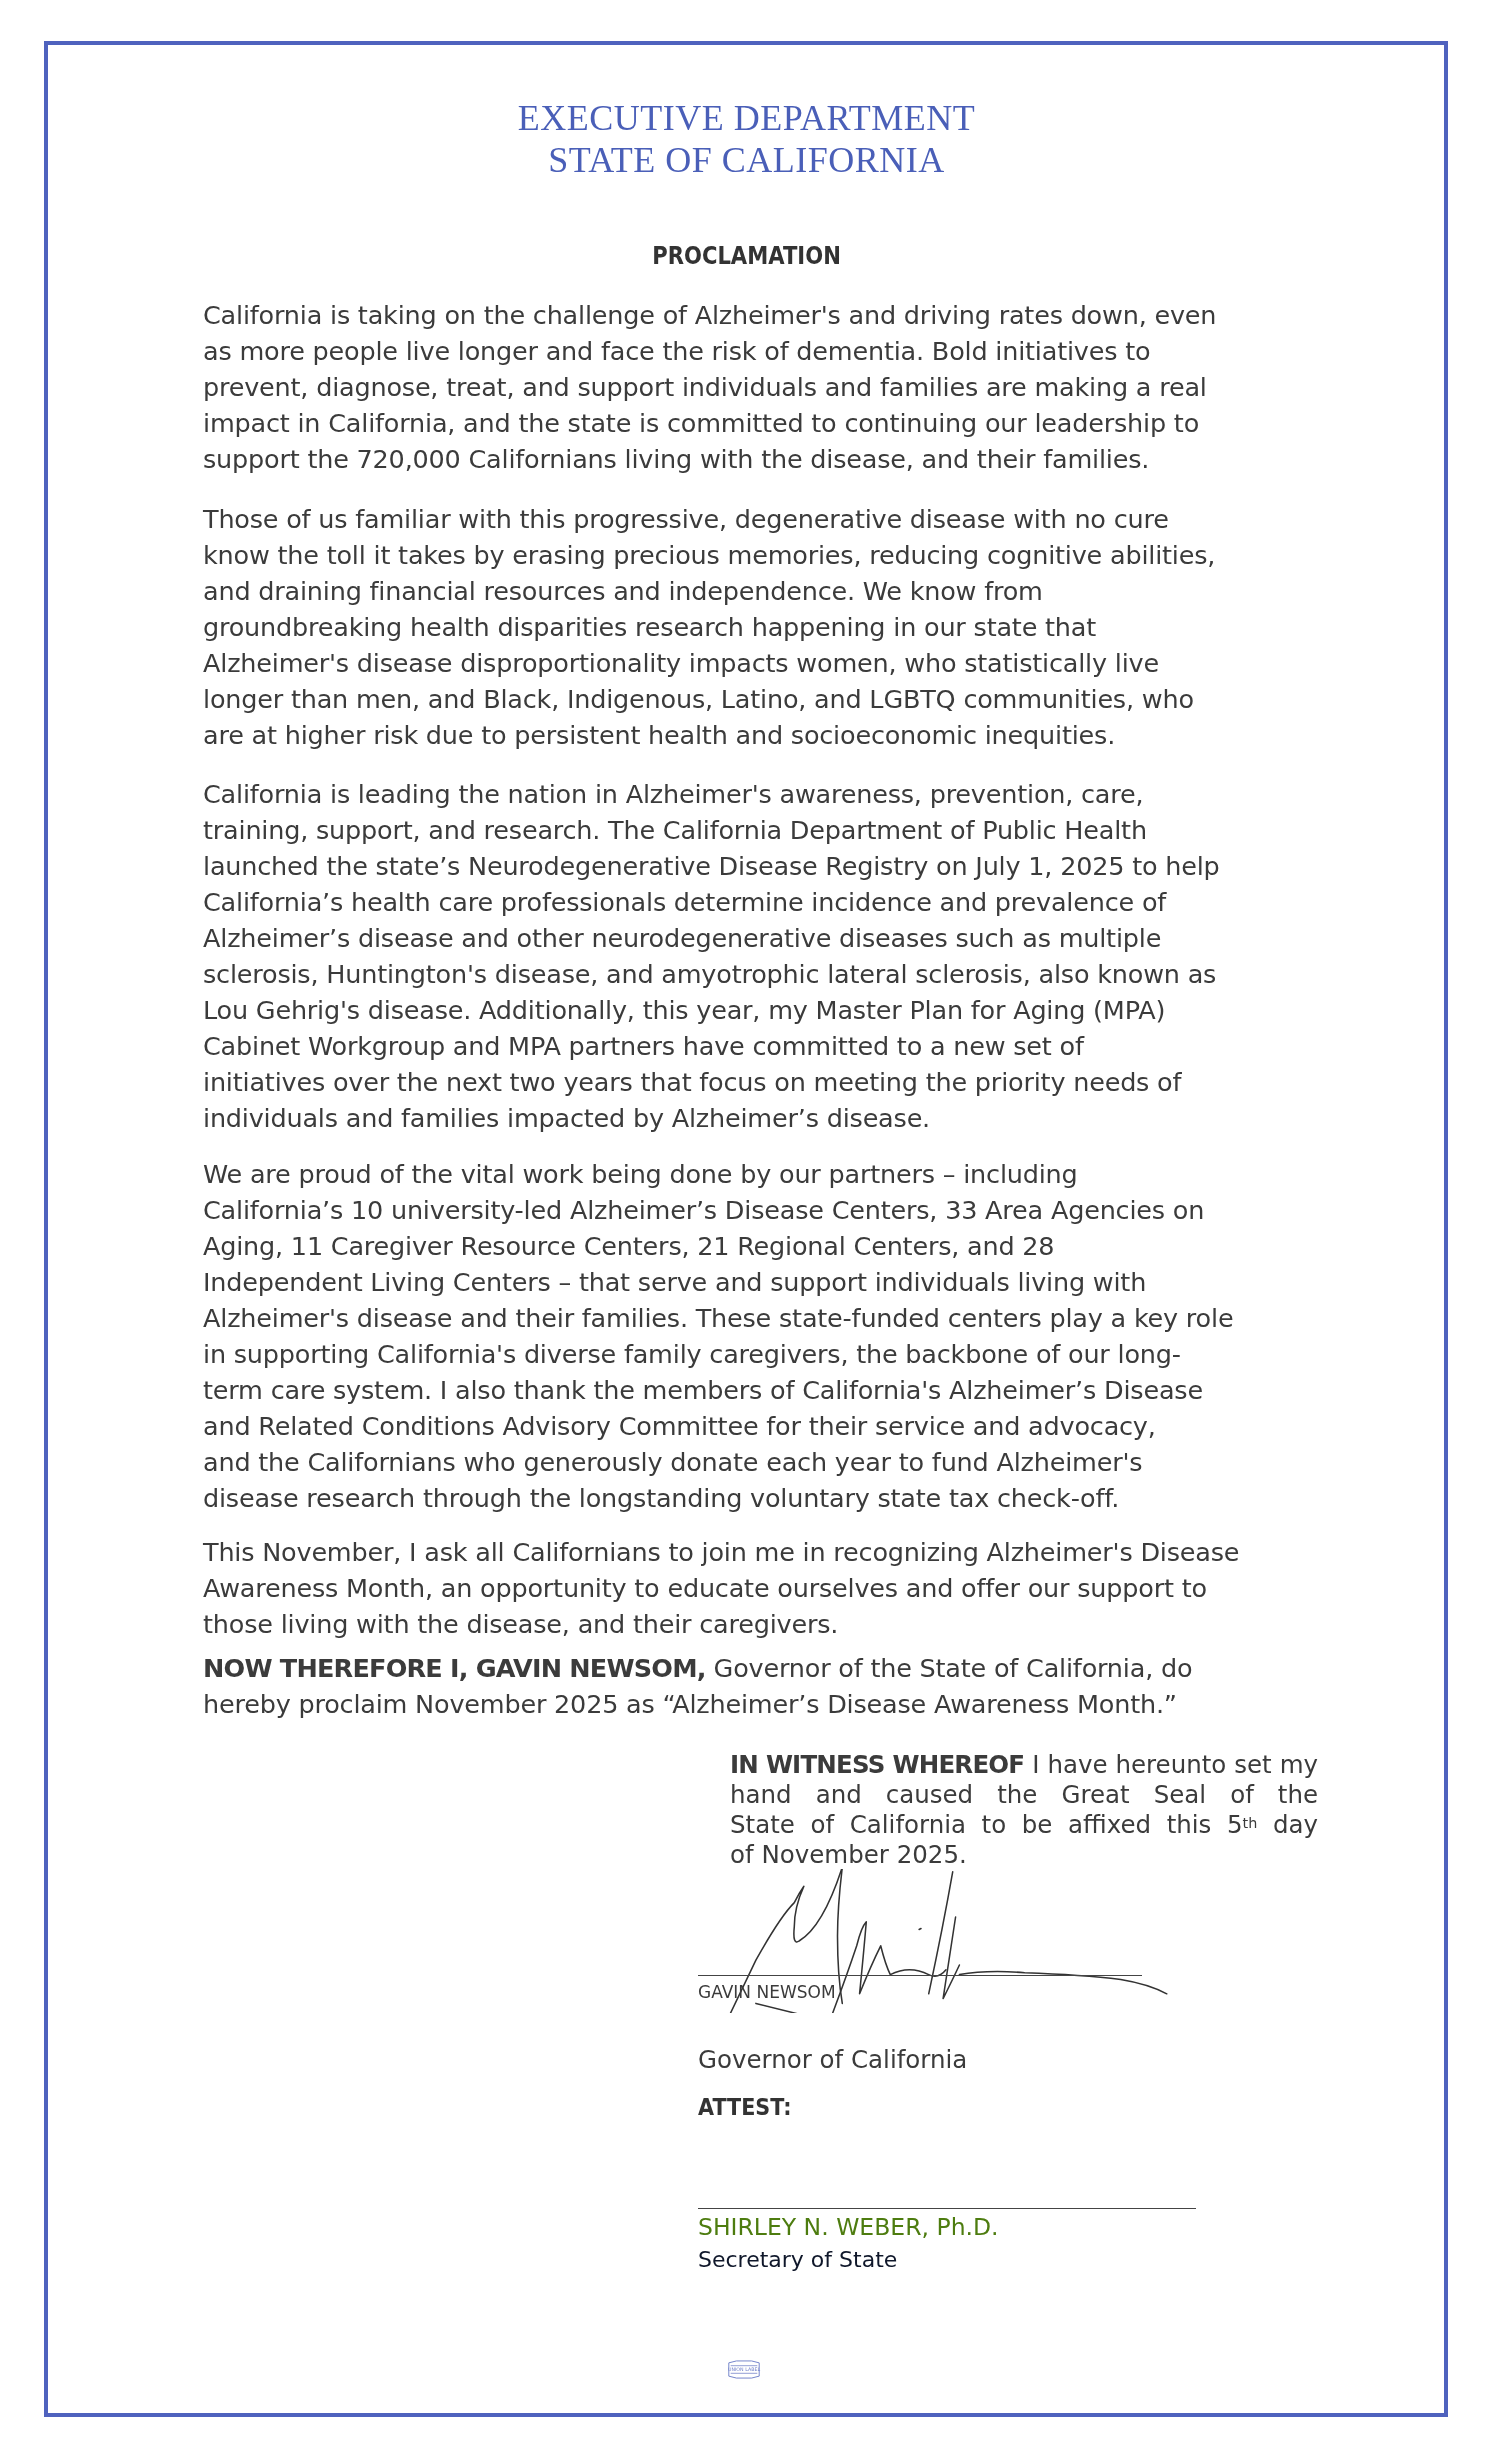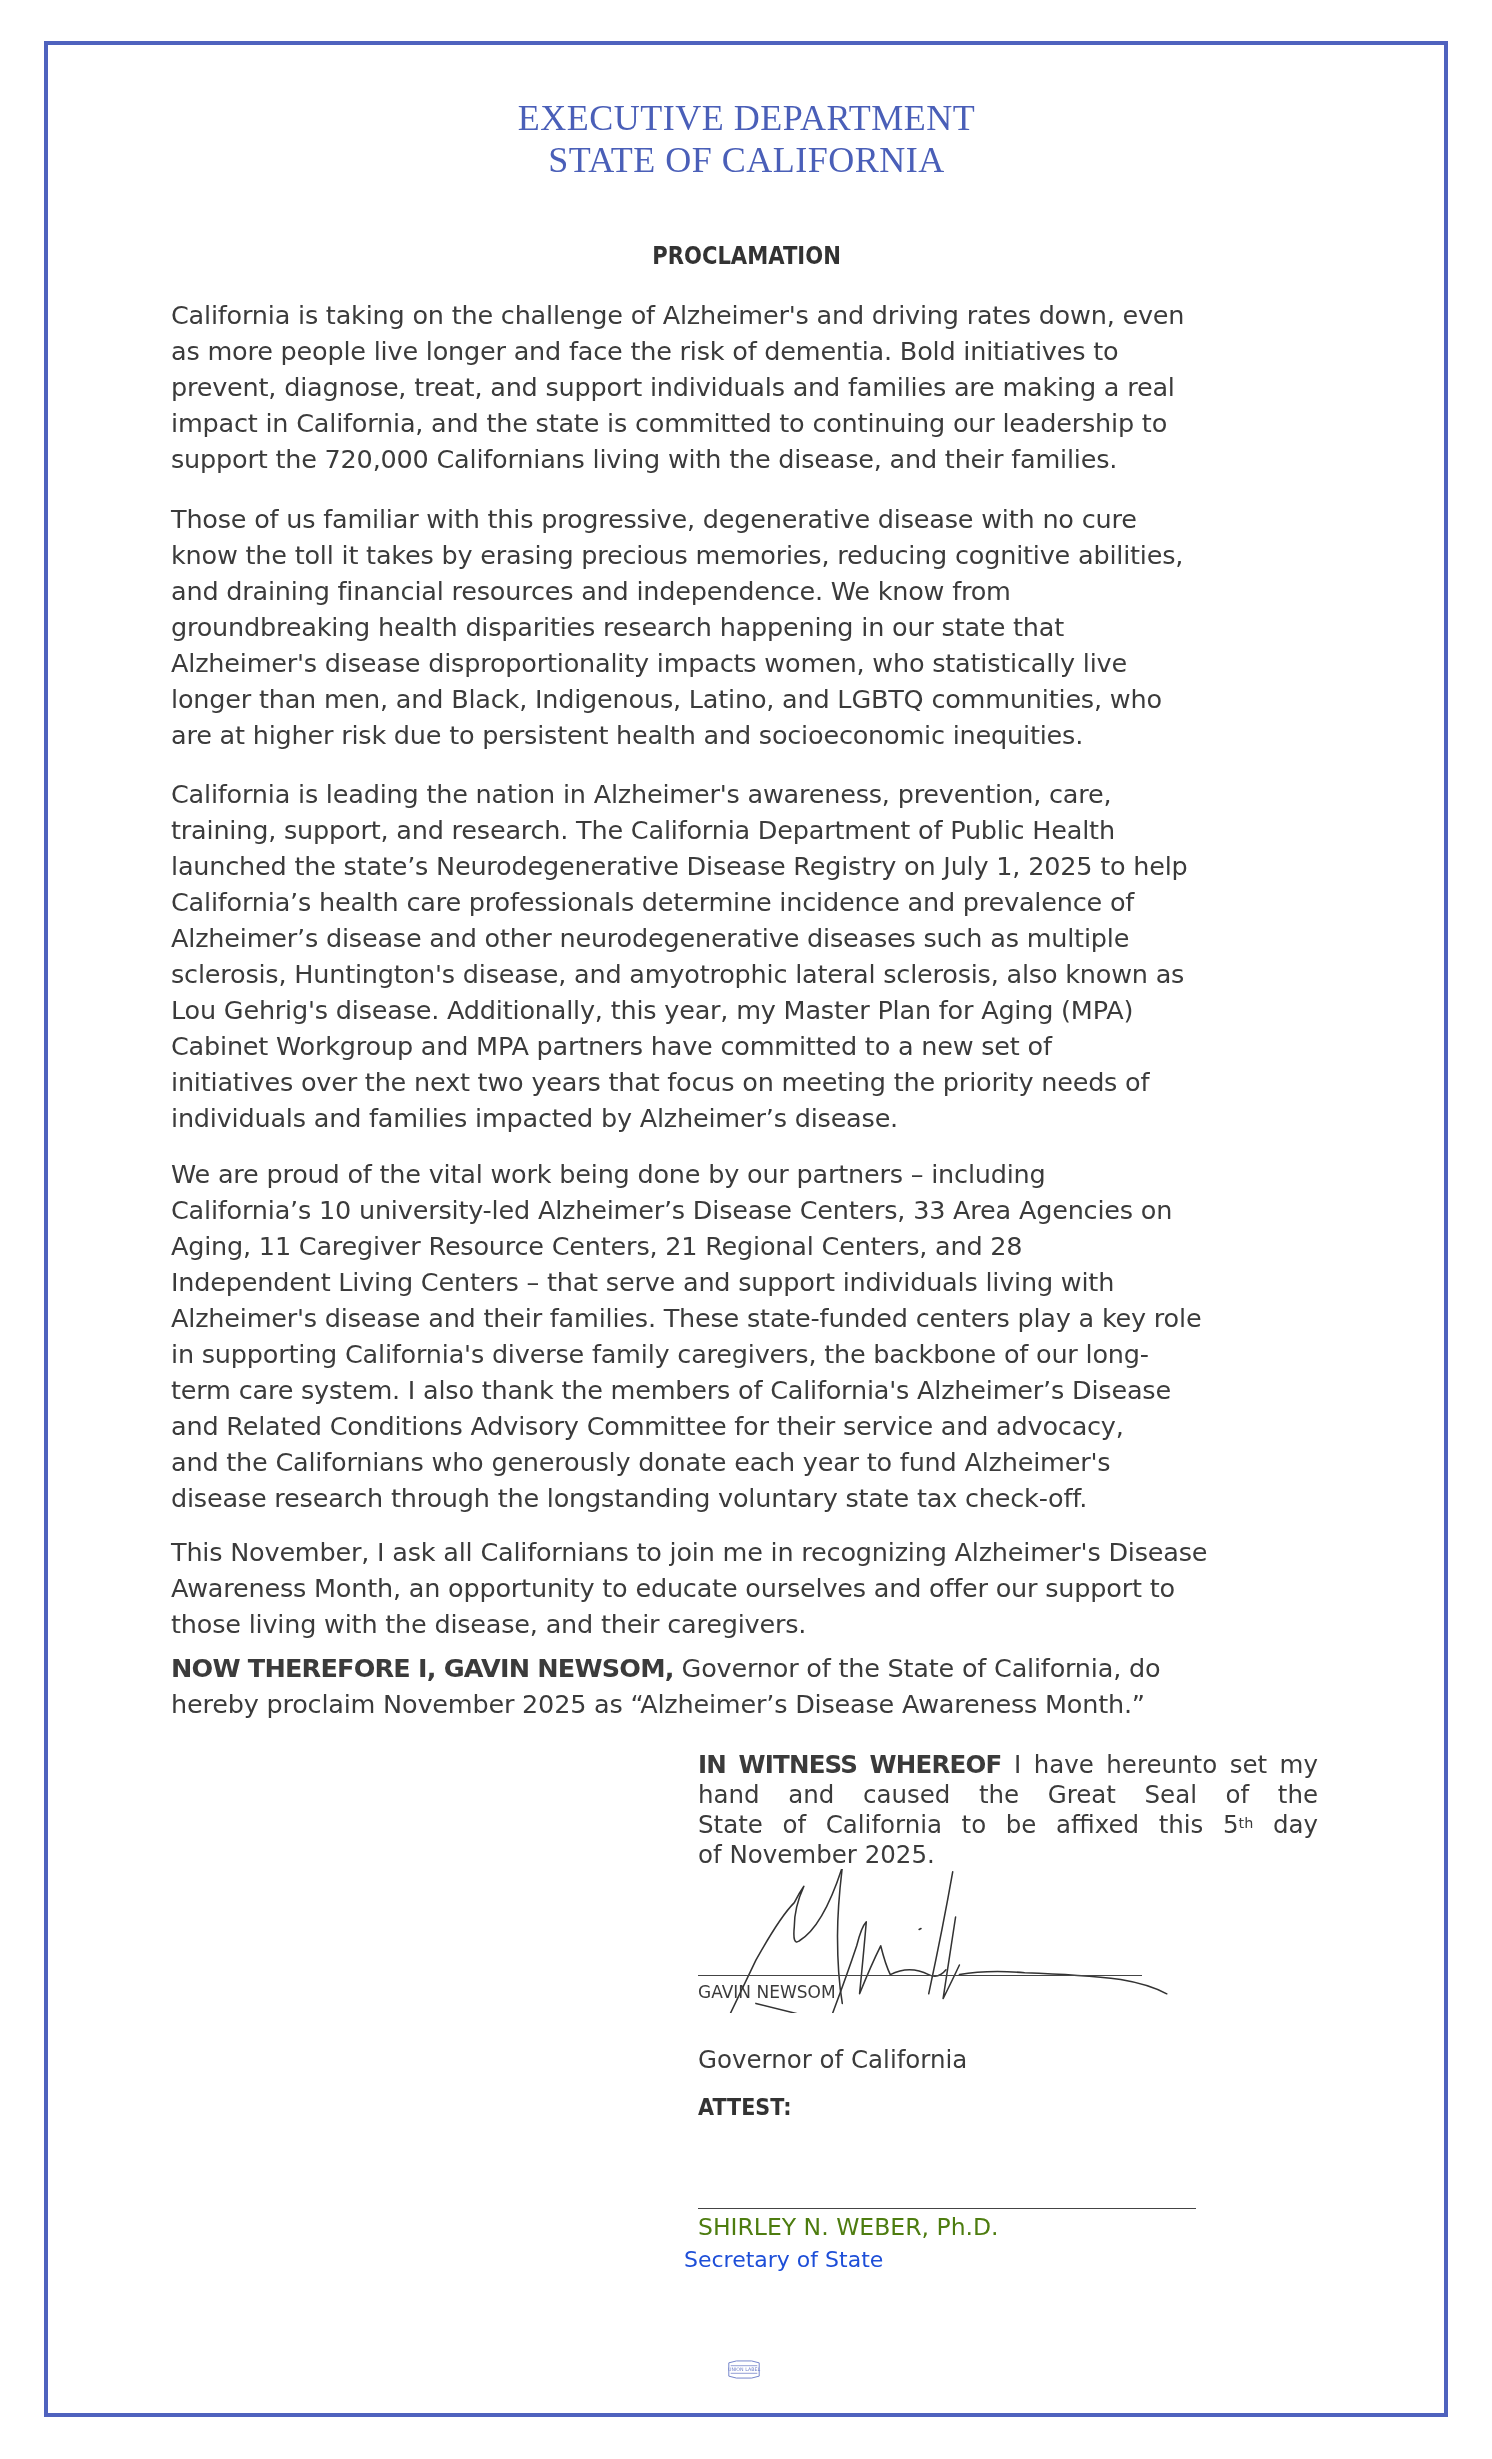--- a/index.html
+++ b/index.html
@@ -3,40 +3,40 @@
 <meta charset="utf-8">
 <style>
   html, body { margin:0; padding:0; background:#ffffff; }
   body { width:1493px; height:2459px; position:relative; overflow:hidden; font-family:"DejaVu Sans", sans-serif; color:#3b3b3b; }
   .frame { position:absolute; left:44px; top:41px; width:1396px; height:2368px; border:4.8px solid #4f62be; box-sizing:content-box; }
   .heading { position:absolute; left:0; width:1493px; text-align:center; font-family:"Liberation Serif", "DejaVu Serif", serif; color:#4a5fb8; font-size:36px; letter-spacing:0.5px; line-height:48px; }
   .h1 { top:94px; }
   .h2 { top:136px; }
   .proc-title { position:absolute; top:242px; left:0; width:1493px; text-align:center; font-family:"DejaVu Sans", sans-serif; font-weight:bold; font-size:24px; color:#333; letter-spacing:0px; transform:scaleX(0.88); }
   .body { position:absolute; left:171px; width:1153px; font-family:"DejaVu Sans", sans-serif; font-size:25.5px; line-height:36px; color:#3b3b3b; letter-spacing:-0.2px; }
-  .line { display:block; white-space:nowrap; }
+  .line { display:block; white-space:nowrap;margin-left:32px; }
   .p1 { top:297px; }
   .p2 { top:501px; }
   .p3 { top:776px; }
   .p4 { top:1156px; }
   .p5 { top:1534px; }
   .p6 { top:1650px; }
   .bold { font-weight:bold; letter-spacing:-0.8px; }
   .witness { position:absolute; left:698px; top:1750px; width:620px; font-size:24.5px; line-height:30px; color:#3b3b3b; }
   .witness .line { text-align:justify; text-align-last:justify; }
   .witness .line.last { text-align-last:left; }
   sup { font-size:14.4px; vertical-align:top; position:relative; top:-1.9px; }
   .sig-line { position:absolute; left:698px; top:1975px; width:444px; height:0; border-top:1.9px solid #444; }
   .signature { position:absolute; left:698px; top:1869px; width:519px; height:144px; }
   .gov-name { position:absolute; left:698px; top:1977px; font-size:17px; line-height:31px; color:#3b3b3b; }
   .gov-title { position:absolute; left:698px; top:2009px; font-size:24.5px; line-height:31px; color:#3b3b3b;margin-top:35px; }
   .attest { position:absolute; left:698px; top:2094px; font-size:23px; font-weight:bold; color:#333; transform:scaleX(0.9); transform-origin:left; }
   .att-line { position:absolute; left:698px; top:2208px; width:498px; border-top:1.9px solid #444; }
   .sos-name { position:absolute; left:698px; top:2212px; font-size:23.5px; line-height:31px; color:#4d7c0f; }
-  .sos-title { position:absolute; left:684px; top:2244px; font-size:22px; line-height:31px; color:#1d4ed8; }
+  .sos-title { position:absolute; left:698px; top:2244px; font-size:22px; line-height:31px; color:#0f172a; }
   .union { position:absolute; left:725px; top:2359px; width:38px; height:21px; }
 </style>
 </head>
 <body>
 
 <div class="frame"></div>
 
 <div class="heading h1">EXECUTIVE DEPARTMENT</div>
 <div class="heading h2">STATE OF CALIFORNIA</div>
 

